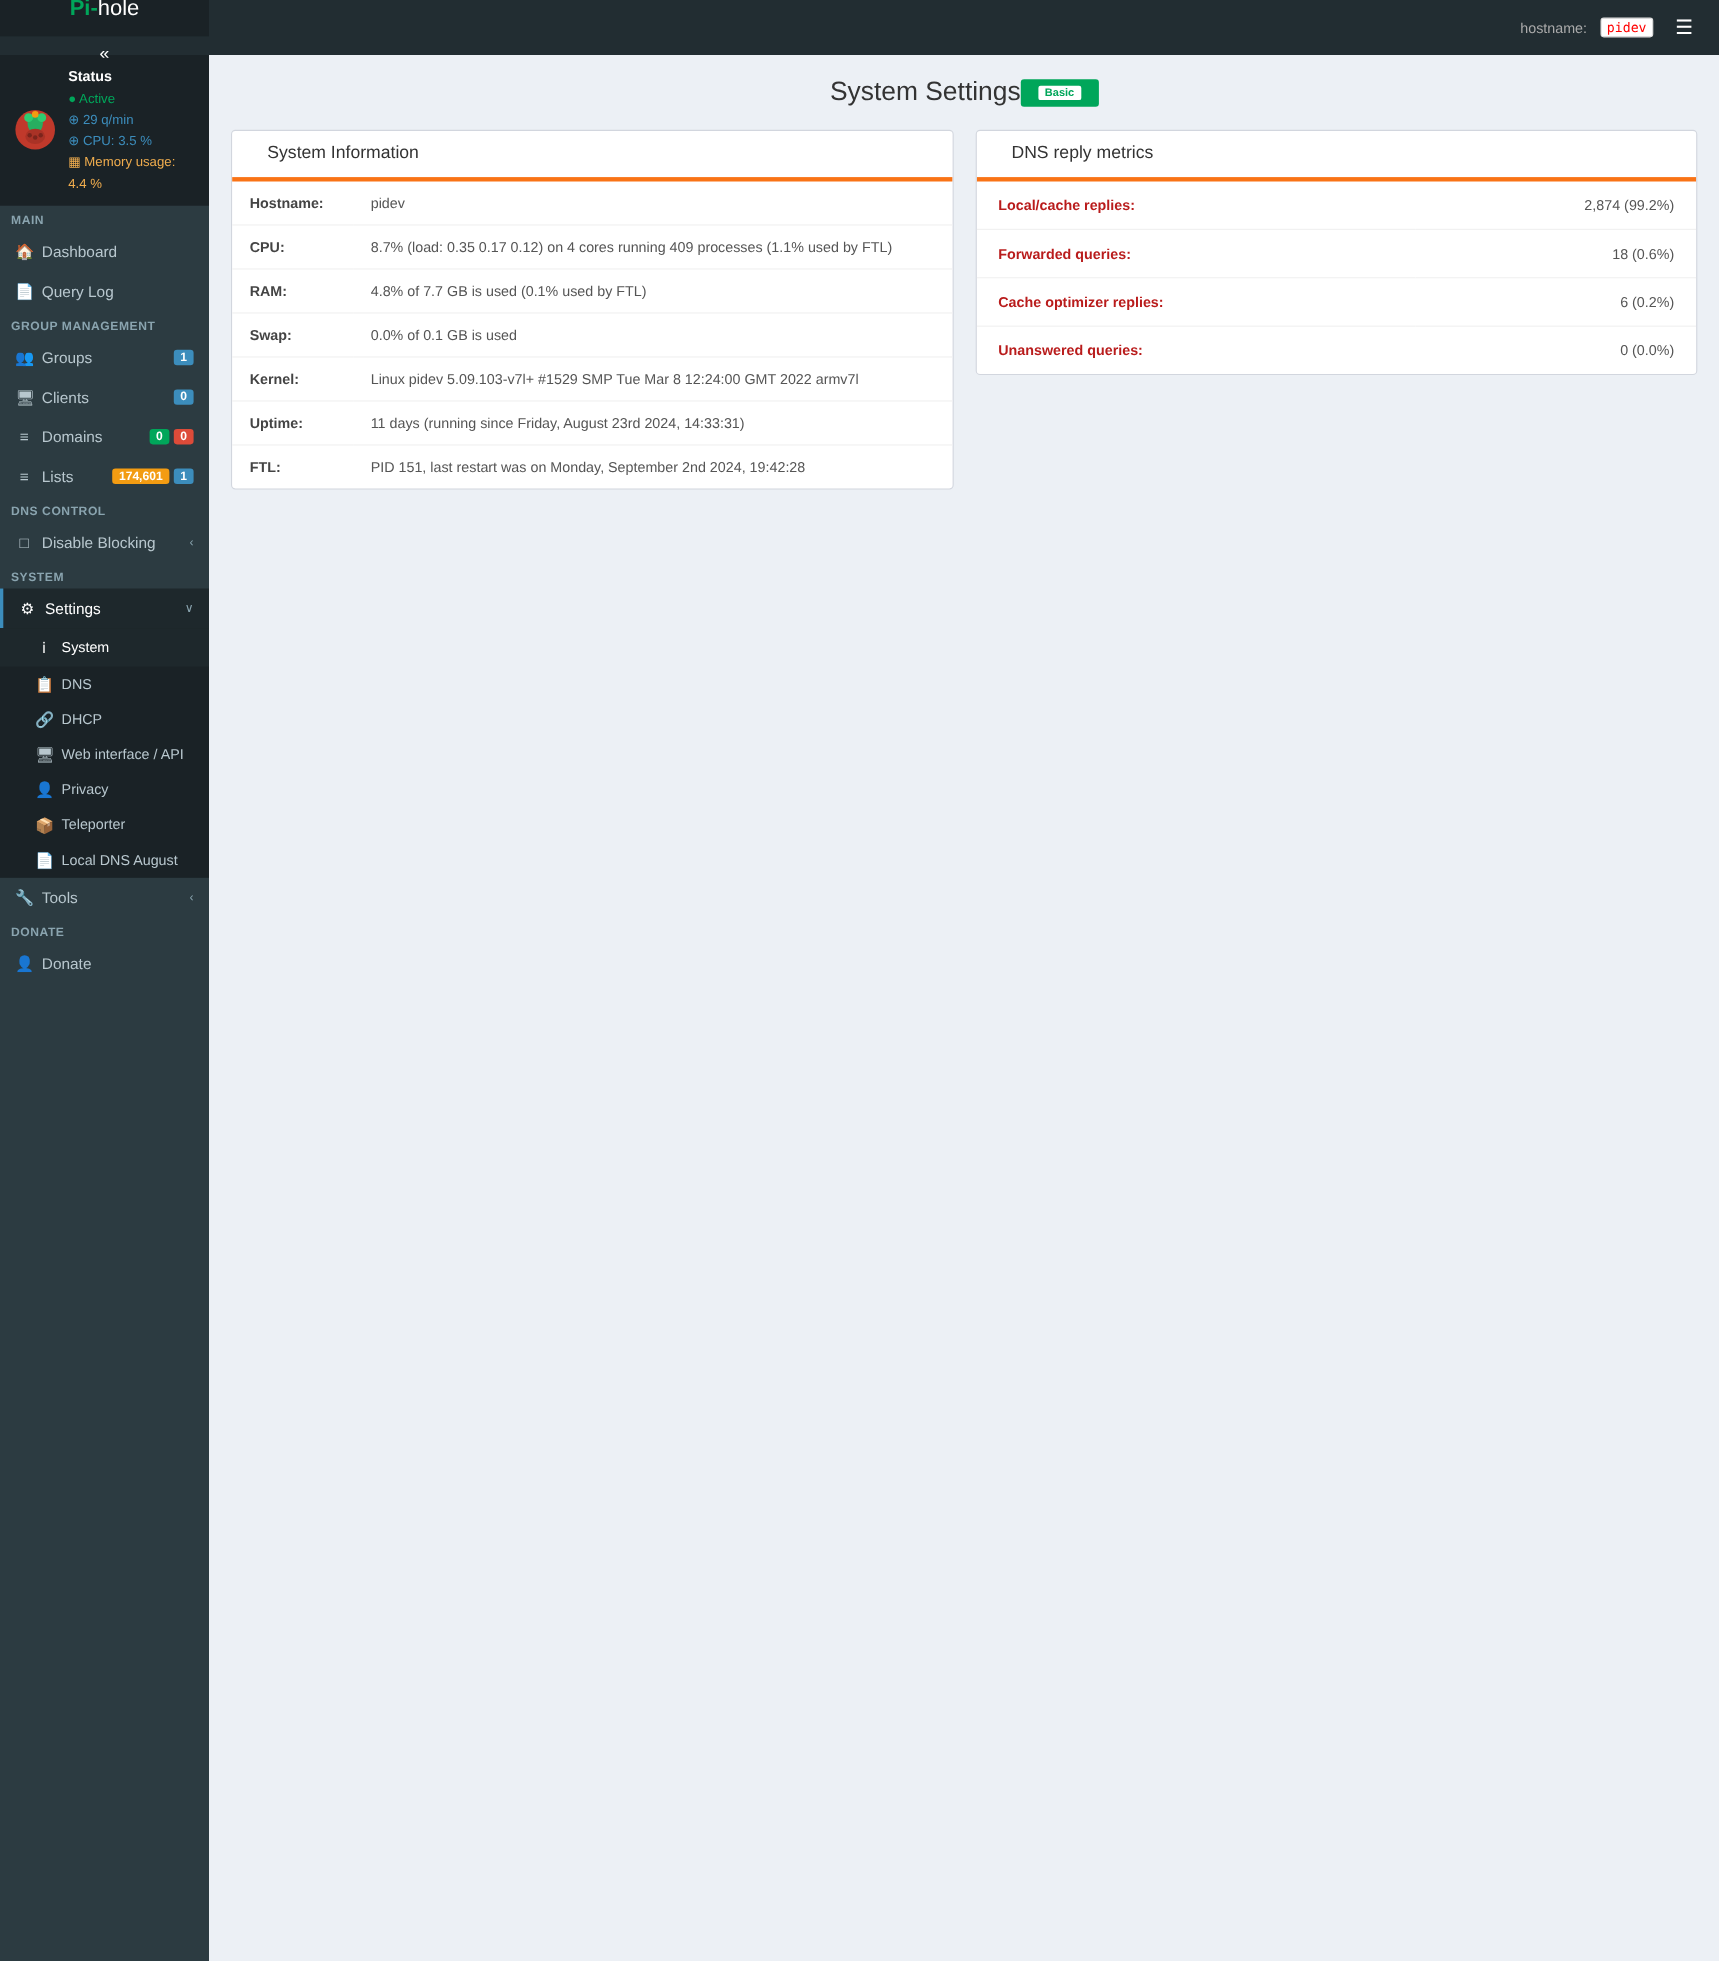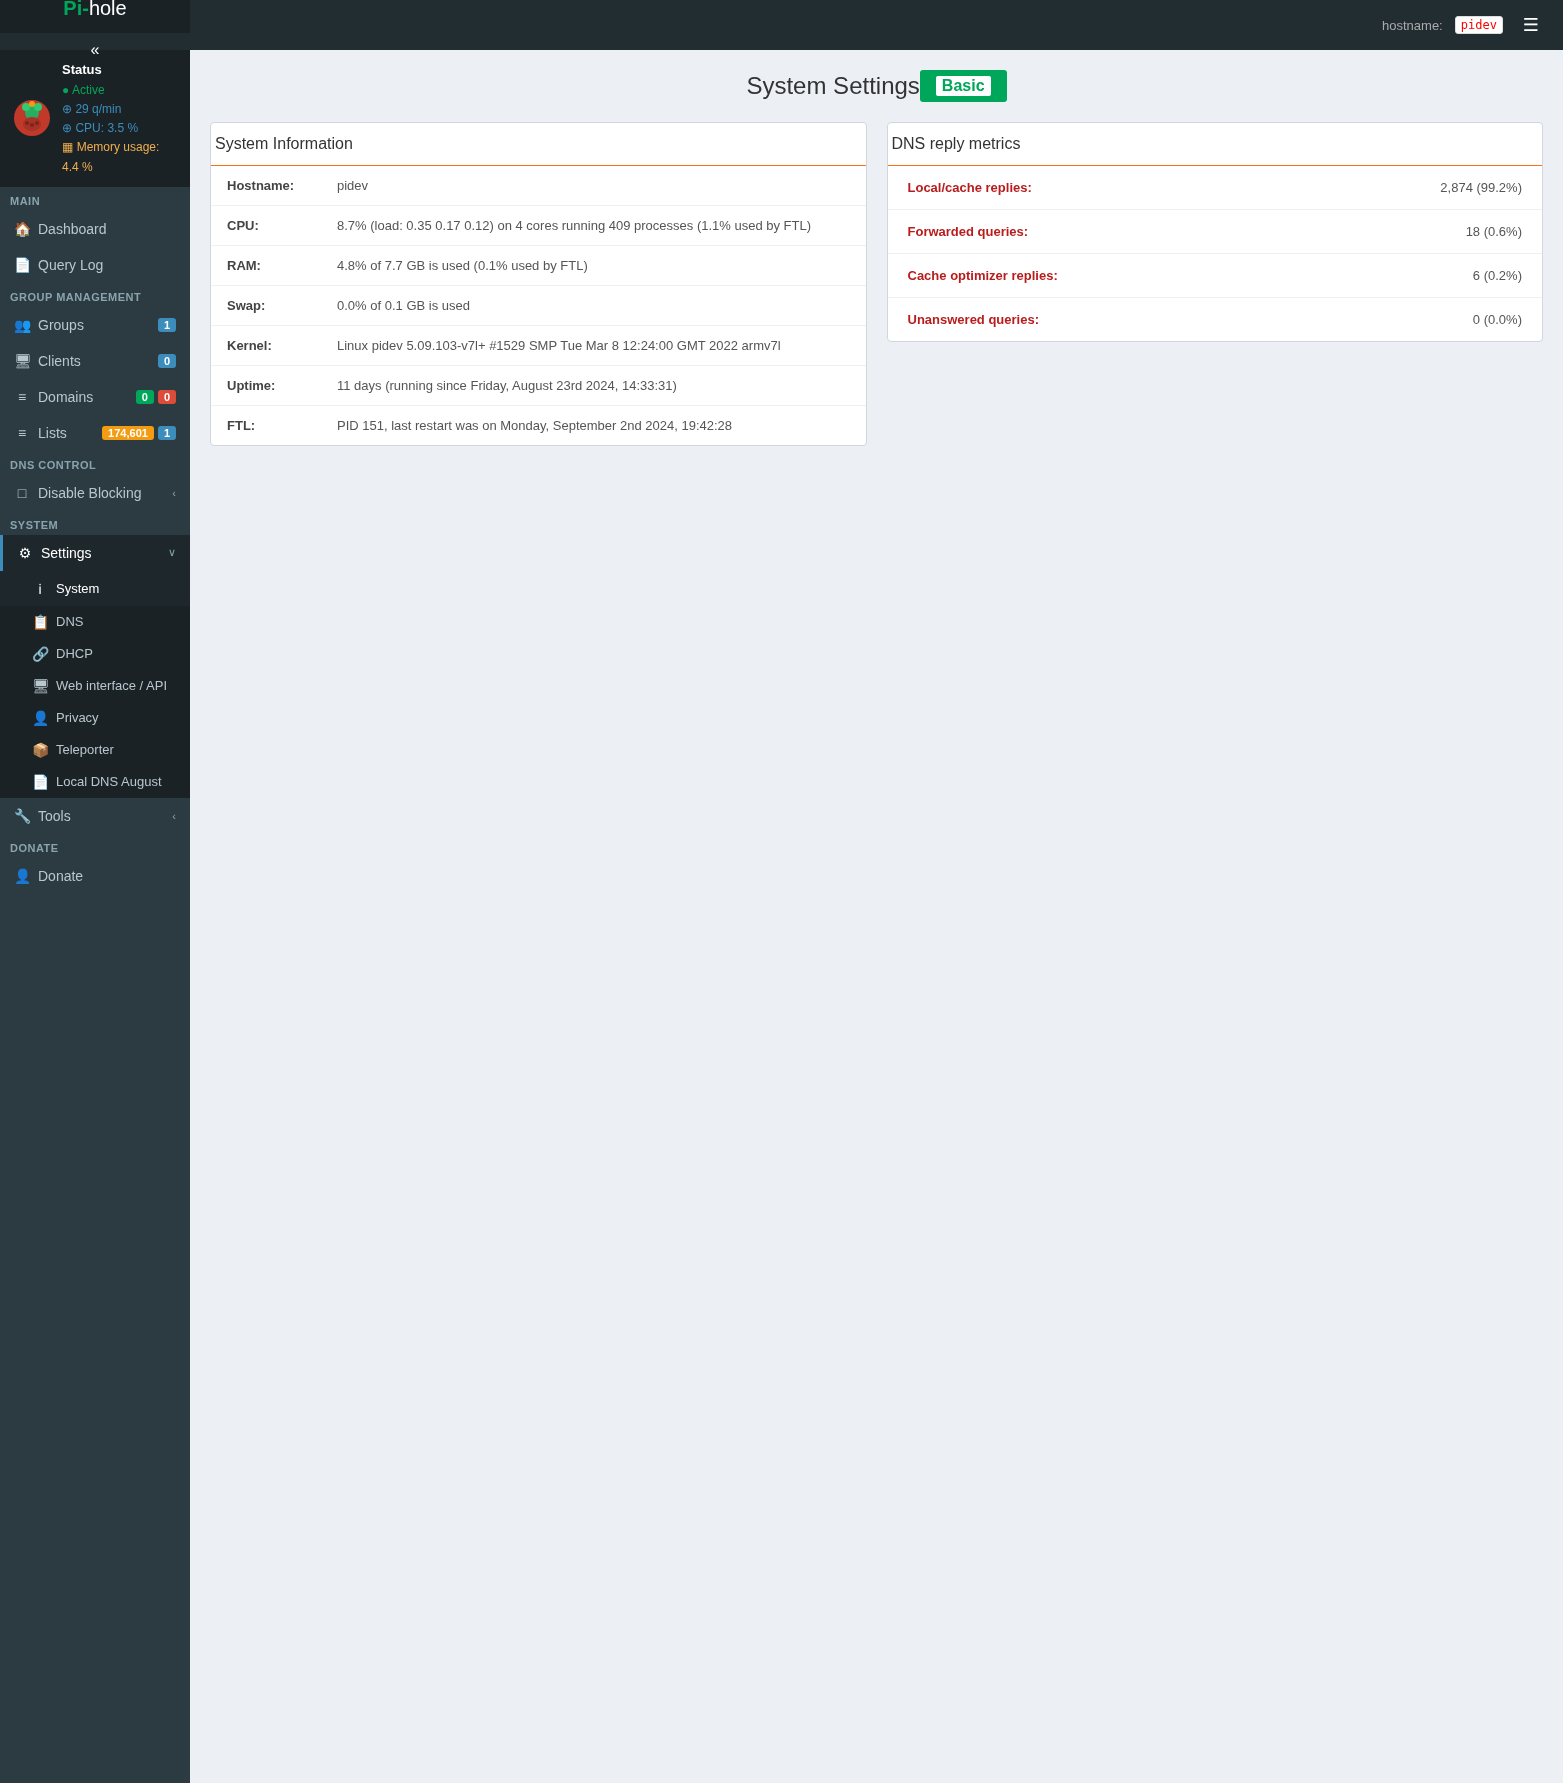--- a/index.html
+++ b/index.html
@@ -176,40 +176,40 @@
       cursor: pointer;
       display: flex;
       align-items: center;
       gap: 6px;
     }
     .basic-btn .toggle-indicator {
       background: #fff;
       color: #00a65a;
       border-radius: 2px;
       padding: 1px 6px;
-      font-size: 16px;
+      font-size: 10px;
       font-weight: bold;
     }
 
     
     .cards-row {
       display: flex;
       gap: 20px;
       align-items: flex-start;
     }
 
     .card {
       background: #fff;
       border-radius: 4px;
       border: 1px solid #d2d6de;
       overflow: hidden;
     }
     .card-header {
-      padding: 12px 4px;
-      border-bottom: 1px solid #f97316;
+      padding: 12px 32px;
+      border-bottom: 4px solid #f97316;
     }
     .card-header h3 {
       font-size: 16px;
       font-weight: 400;
       color: #333;
     }
     .card-body { padding: 0; }
 
     .card-system-info { flex: 1; min-width: 0; }
     .card-dns-metrics { flex: 1; min-width: 0; }

